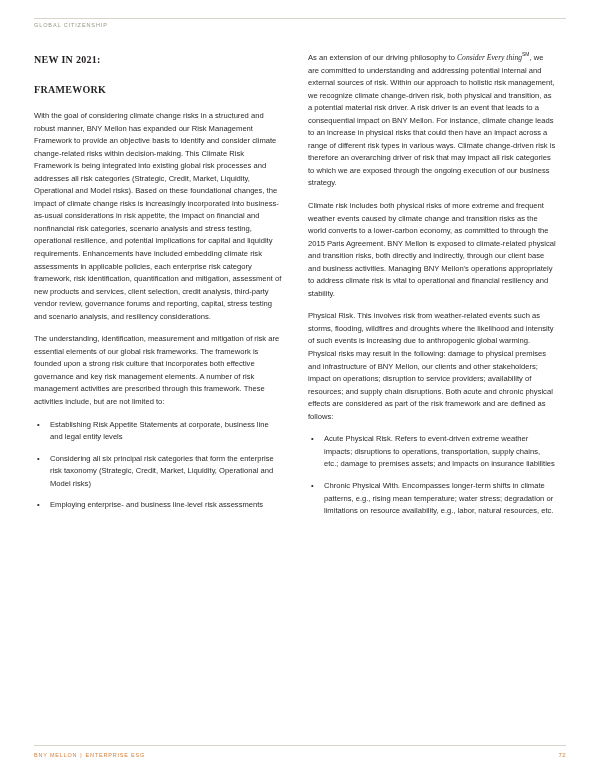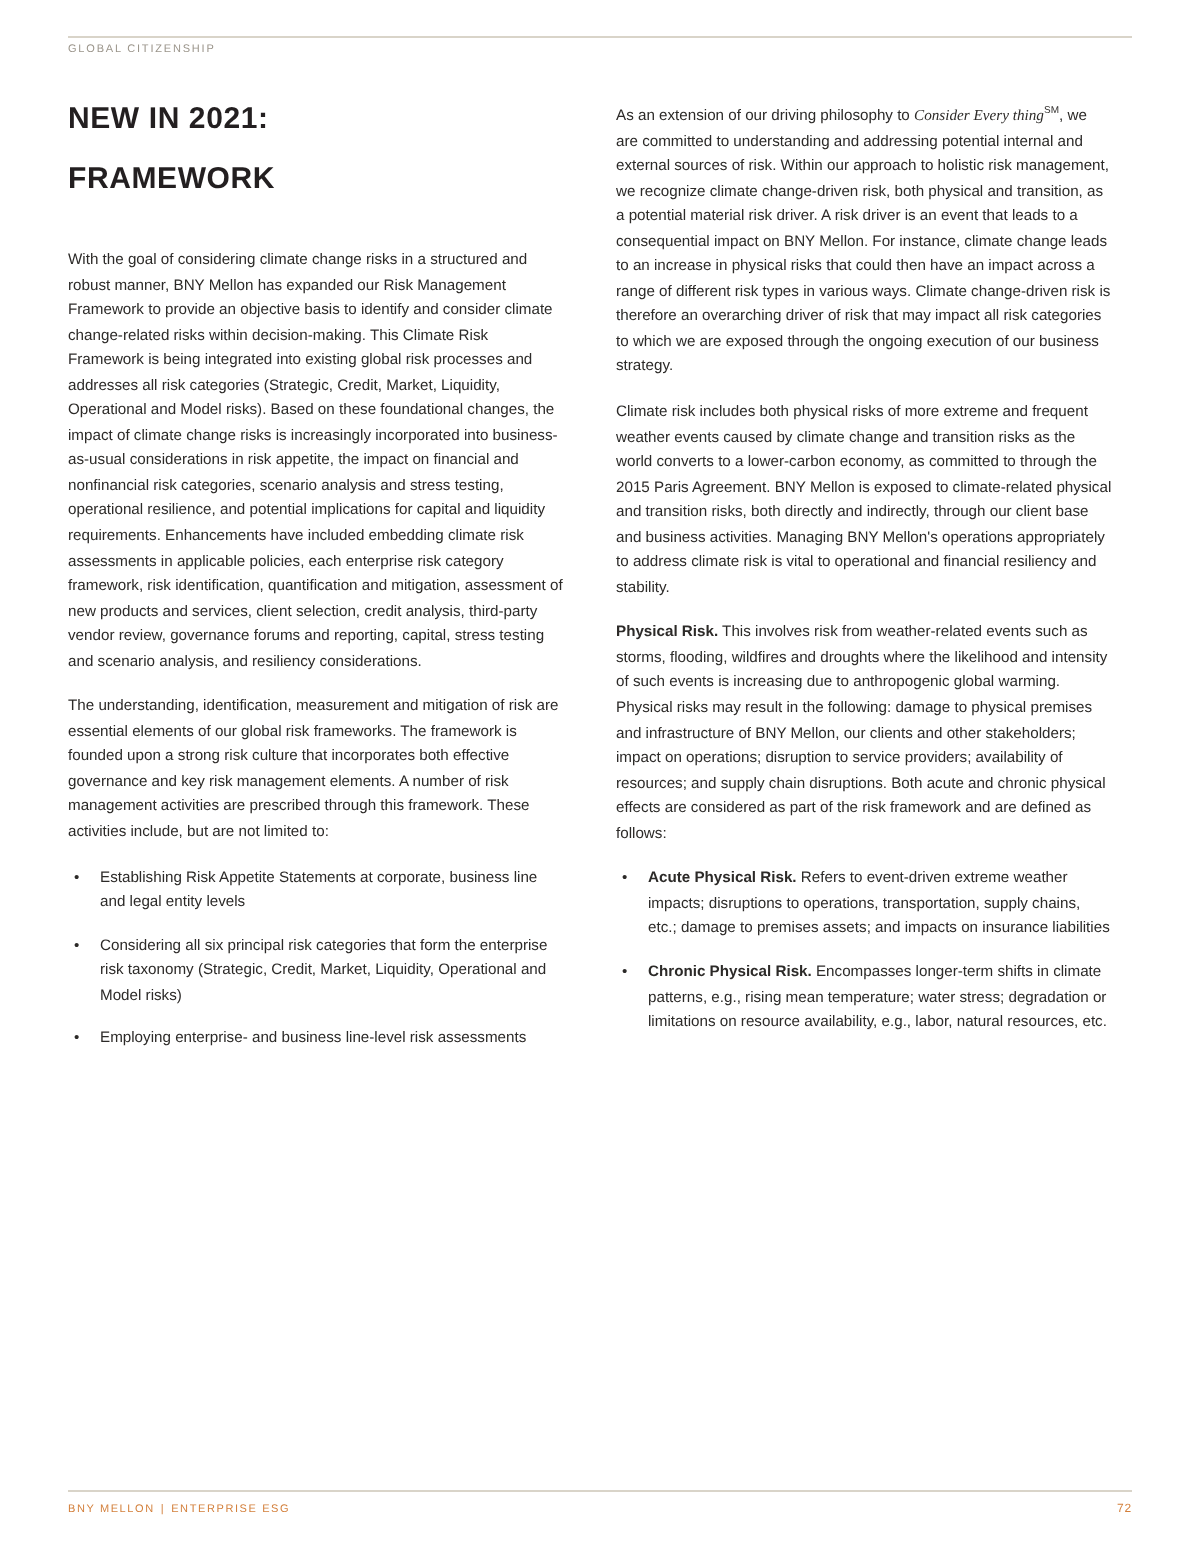--- a/index.html
+++ b/index.html
@@ -74,27 +74,28 @@
     right: 34px;
     bottom: 48px;
     display: flex;
     gap: 26px;
   }
   .col {
     width: 248px;
     flex: 0 0 248px;
   }
   h1.section-title {
-    font-size: 15px;
+    font-size: 10px;
     line-height: 15px;
     font-weight: bold;
     letter-spacing: 0.3px;
-    margin: 0 0 27px 0;
+    margin: 0 0 13px 0;
     color: #231f20;
     text-transform: uppercase;
+    font-family: Liberation Serif, serif;
   }
   h2.section-title {
     font-size: 11.5px;
     line-height: 15px;
     font-weight: bold;
     letter-spacing: 0.3px;
     margin: 0 0 11px 0;
     color: #231f20;
     text-transform: uppercase;
   }
@@ -130,21 +131,21 @@
   ul.bullets > li:last-child { margin-bottom: 0; }
   ul.bullets > li::before {
     content: "\2022";
     position: absolute;
     left: 3px;
     top: 0;
     color: #2c2a28;
     font-size: 7.6px;
     line-height: 12.55px;
   }
-  .lead-in { font-weight: bold; text-align: right; }
+  .lead-in { font-weight: normal; text-align: right; }
 </style>
 </head>
 <body>
 
 <div class="page">
 
   <div class="header-rule"></div>
   <div class="eyebrow">GLOBAL CITIZENSHIP</div>
 
   <div class="columns">
@@ -169,21 +170,21 @@
     <div class="col">
 
       <p class="body"><span>As an extension of our driving philosophy to </span><span class="italic">Consider Every thing</span><sup>SM</sup><span>, we are committed to understanding and addressing potential internal and external sources of risk. Within our approach to holistic risk management, we recognize climate change-driven risk, both physical and transition, as a potential material risk driver. A risk driver is an event that leads to a consequential impact on BNY Mellon. For instance, climate change leads to an increase in physical risks that could then have an impact across a range of different risk types in various ways. Climate change-driven risk is therefore an overarching driver of risk that may impact all risk categories to which we are exposed through the ongoing execution of our business strategy.</span></p>
 
       <p class="body">Climate risk includes both physical risks of more extreme and frequent weather events caused by climate change and transition risks as the world converts to a lower-carbon economy, as committed to through the 2015 Paris Agreement. BNY Mellon is exposed to climate-related physical and transition risks, both directly and indirectly, through our client base and business activities. Managing BNY Mellon's operations appropriately to address climate risk is vital to operational and financial resiliency and stability.</p>
 
       <p class="body"><span class="lead-in">Physical Risk.</span><span> This involves risk from weather-related events such as storms, flooding, wildfires and droughts where the likelihood and intensity of such events is increasing due to anthropogenic global warming. Physical risks may result in the following: damage to physical premises and infrastructure of BNY Mellon, our clients and other stakeholders; impact on operations; disruption to service providers; availability of resources; and supply chain disruptions. Both acute and chronic physical effects are considered as part of the risk framework and are defined as follows:</span></p>
 
       <ul class="bullets">
         <li><span class="lead-in">Acute Physical Risk.</span><span> Refers to event-driven extreme weather impacts; disruptions to operations, transportation, supply chains, etc.; damage to premises assets; and impacts on insurance liabilities</span></li>
-        <li><span class="lead-in">Chronic Physical Risk.</span><span> Encompasses longer-term shifts in climate patterns, e.g., rising mean temperature; water stress; degradation or limitations on resource availability, e.g., labor, natural resources, etc.</span></li>
+        <li><span class="lead-in">Chronic Physical With.</span><span> Encompasses longer-term shifts in climate patterns, e.g., rising mean temperature; water stress; degradation or limitations on resource availability, e.g., labor, natural resources, etc.</span></li>
       </ul>
     </div>
 
   </div>
 
   <div class="footer-rule"></div>
   <div class="footer-left">
     <span>BNY MELLON</span><span class="sep">|</span><span>ENTERPRISE ESG</span>
   </div>
   <div class="footer-page">72</div>

